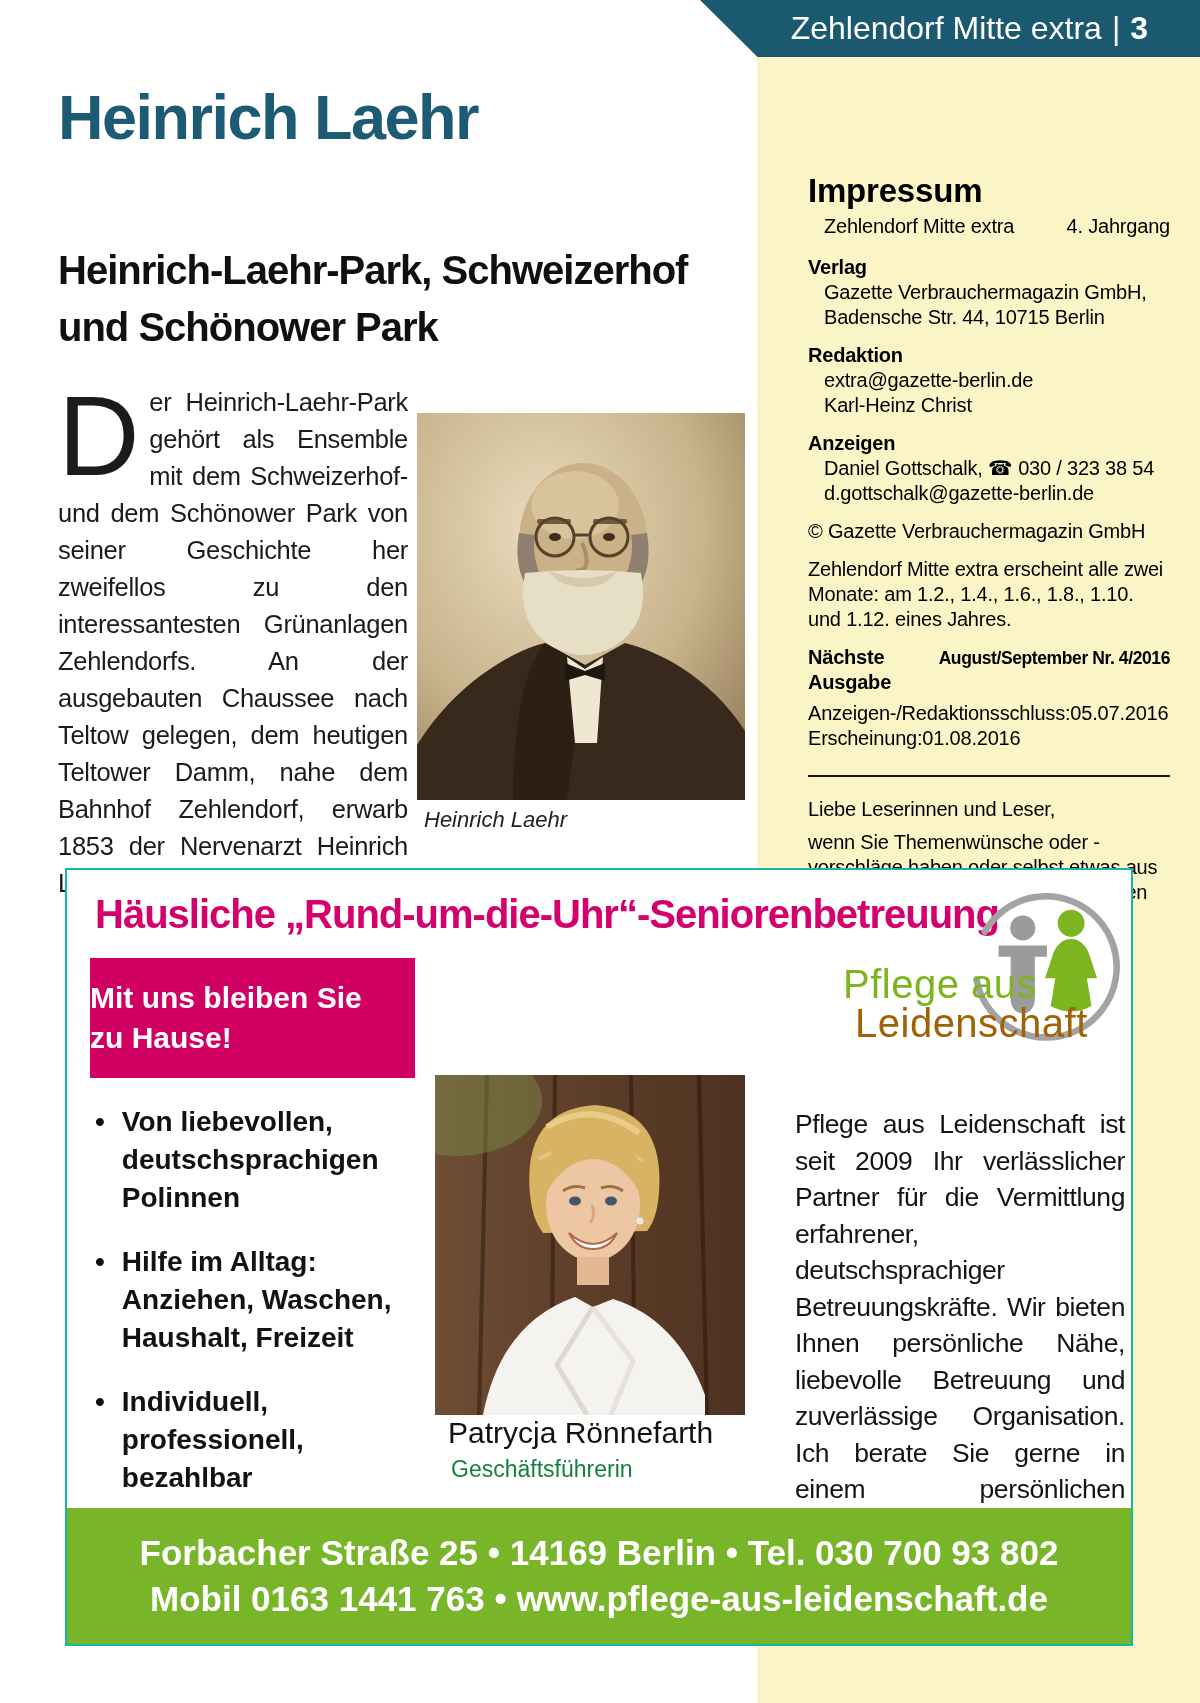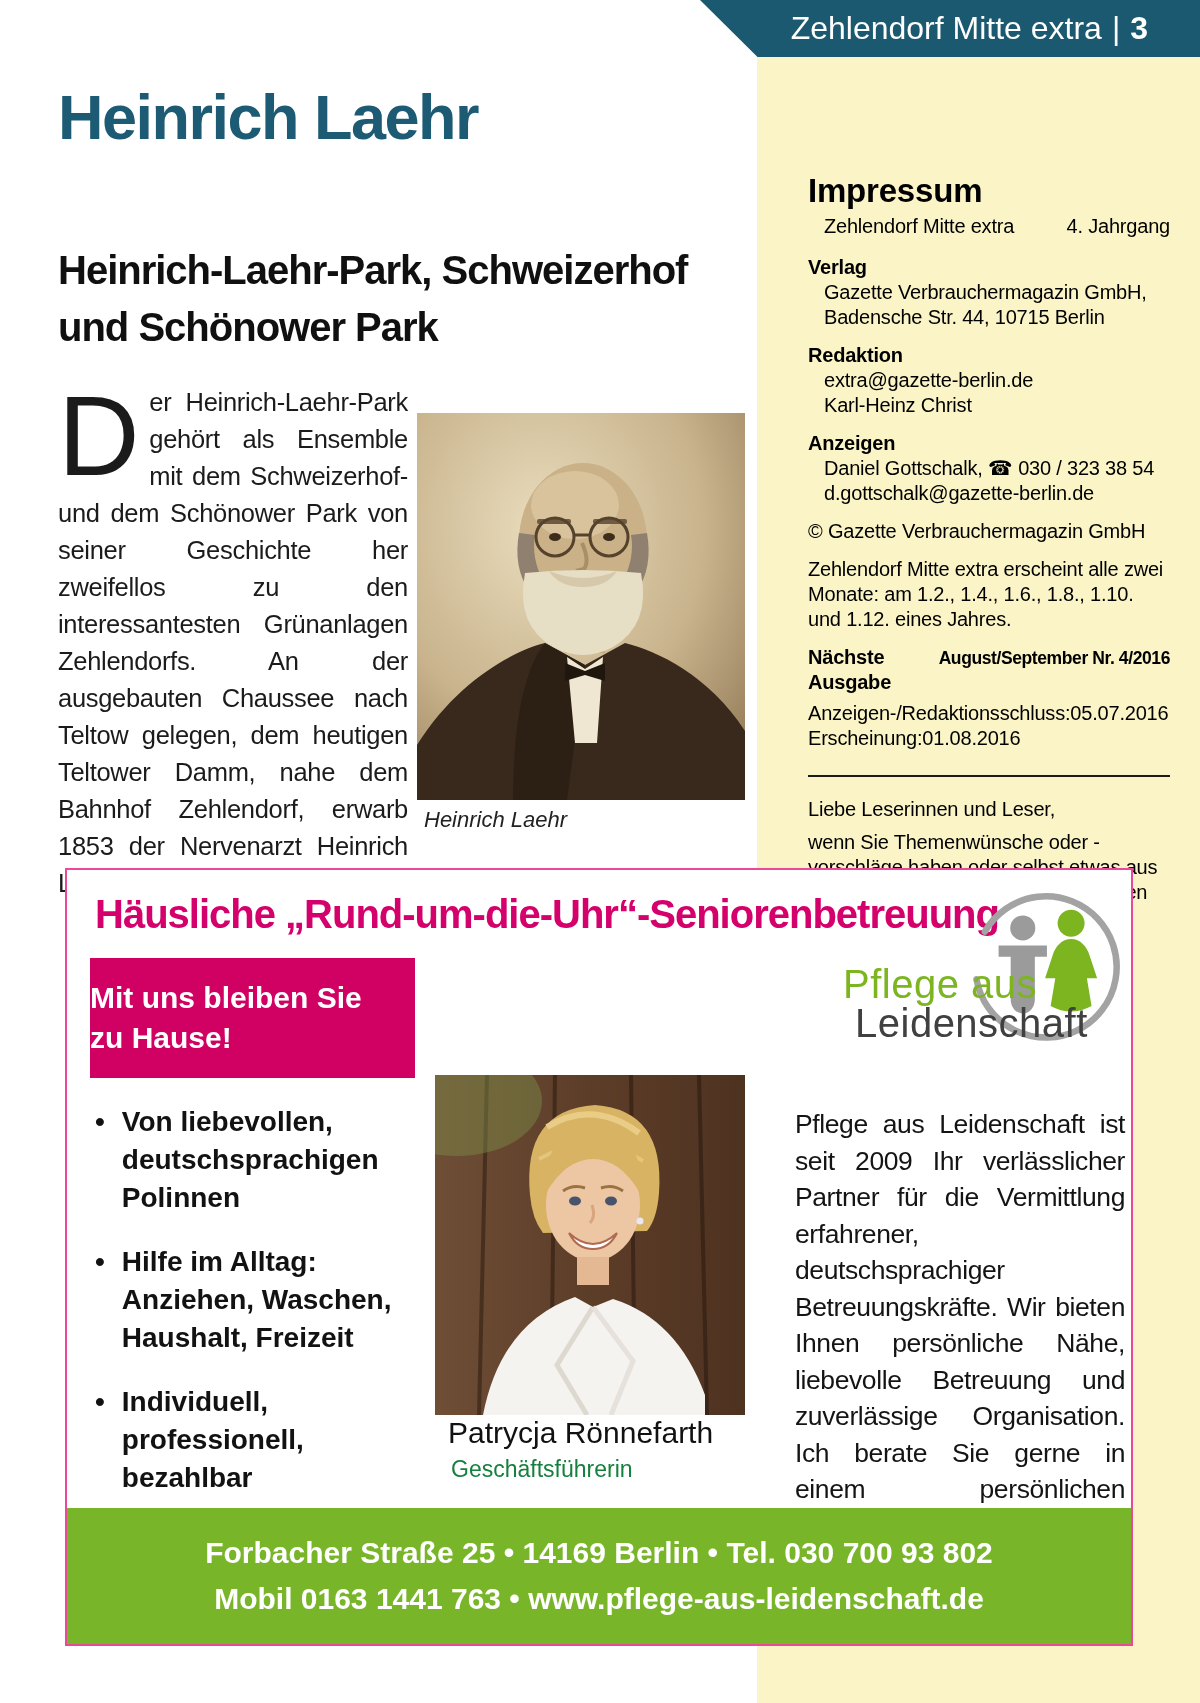--- a/index.html
+++ b/index.html
@@ -44,41 +44,41 @@
   .imp-copy { margin-bottom:13px; }
   .imp-schedule { margin-bottom:13px; }
   .imp-next { display:flex; align-items:baseline; gap:10px; margin-bottom:6px; }
   .imp-next .val { font-size:17.5px; font-weight:700; letter-spacing:-0.4px; white-space:nowrap; }
   .imp-flexrow { display:flex; justify-content:flex-start; }
   .imp-divider { border:none; border-top:2px solid #1a1a1a; margin:24px 0 20px 0; }
   .imp-salut { margin-bottom:8px; }
 
   
   .ad-box { position:absolute; left:65px; top:868px; width:1068px; height:778px;
-            background:#ffffff; border:2px solid #ec4899; }
+            background:#ffffff; border:2px solid #14b8a6; }
   .ad-headline { position:absolute; left:28px; top:22px; color:#d4006b; font-weight:700;
                  font-size:40px; letter-spacing:-1px; }
   .logo-figures { position:absolute; left:900px; top:18px; width:158px; height:158px; }
   .logo-text1 { position:absolute; left:776px; top:92px; color:#7cb520; font-size:40px; letter-spacing:0.5px; }
-  .logo-text2 { position:absolute; left:788px; top:131px; color:#404040; font-size:40px; letter-spacing:0.5px; }
+  .logo-text2 { position:absolute; left:788px; top:131px; color:#a16207; font-size:40px; letter-spacing:0.5px; }
   .slogan-box { position:absolute; left:23px; top:88px; width:325px; height:120px; background:#d10063;
                 color:#fff; font-weight:700; font-size:30px; line-height:40px;
                 display:flex; flex-direction:column; align-items:flex-start; justify-content:center; text-align:center; }
   .bullet-list { position:absolute; left:28px; top:233px; width:312px; list-style:none; }
   .bullet-list li { display:flex; gap:17px; font-weight:700; font-size:28px; line-height:38px;
                     color:#121212; margin-bottom:26px; }
   .bullet-list .dot { flex:0 0 auto; }
   .woman-photo { position:absolute; left:368px; top:205px; width:310px; height:340px; }
   .woman-photo svg { width:100%; height:100%; display:block; }
   .person-name { position:absolute; left:381px; top:546px; font-size:30px; color:#111; }
   .person-role { position:absolute; left:384px; top:586px; font-size:23px; color:#15803d; }
   .ad-body { position:absolute; left:728px; top:236px; width:330px; color:#141414;
              font-size:26.5px; line-height:36.5px; text-align:justify; letter-spacing:-0.4px; }
   .green-bar { position:absolute; left:0; bottom:0; width:100%; height:136px; background:#79b529;
-               color:#ffffff; font-weight:700; font-size:30px; line-height:40px;
+               color:#ffffff; font-weight:700; font-size:35px; line-height:40px;
                display:flex; flex-direction:column; align-items:center; justify-content:center; gap:6px; text-align:center; }
 </style>
 </head>
 <body>
 
 <div class="page">
 
   <div class="yellow-bg"></div>
 
   <div class="banner">

